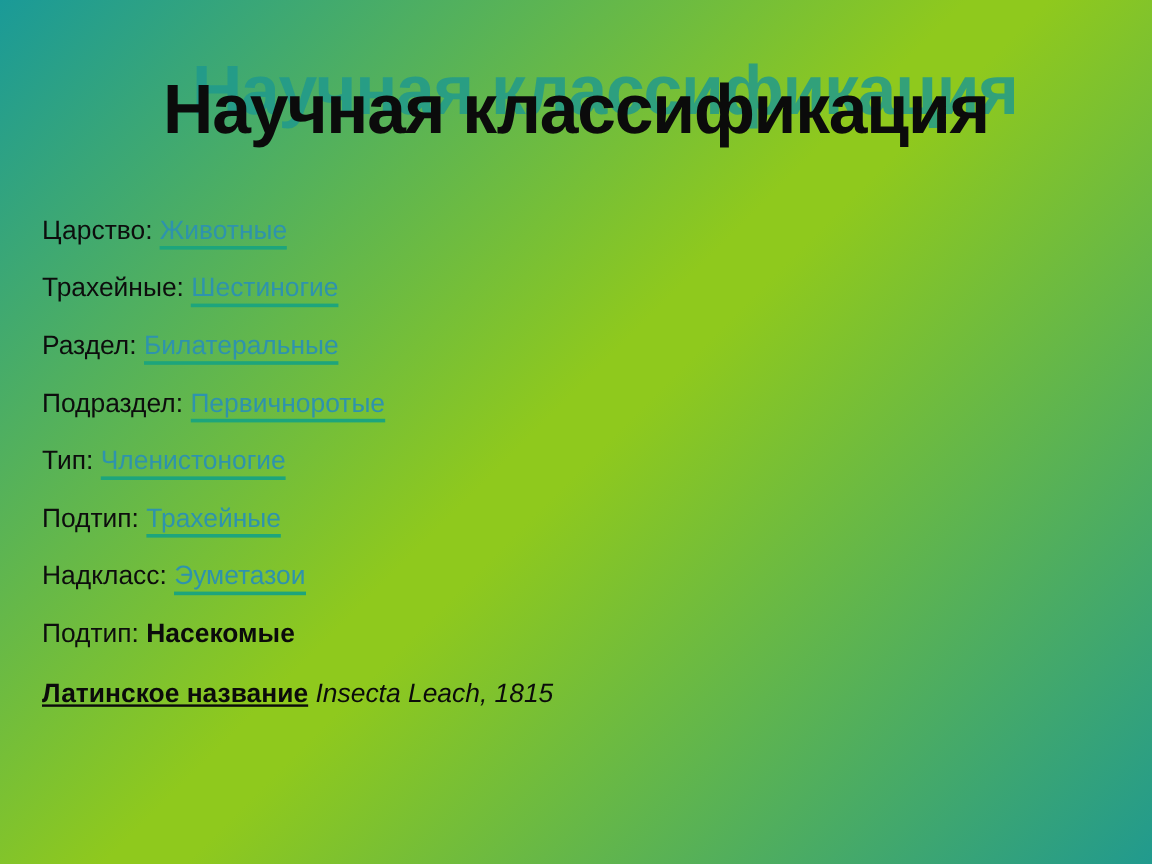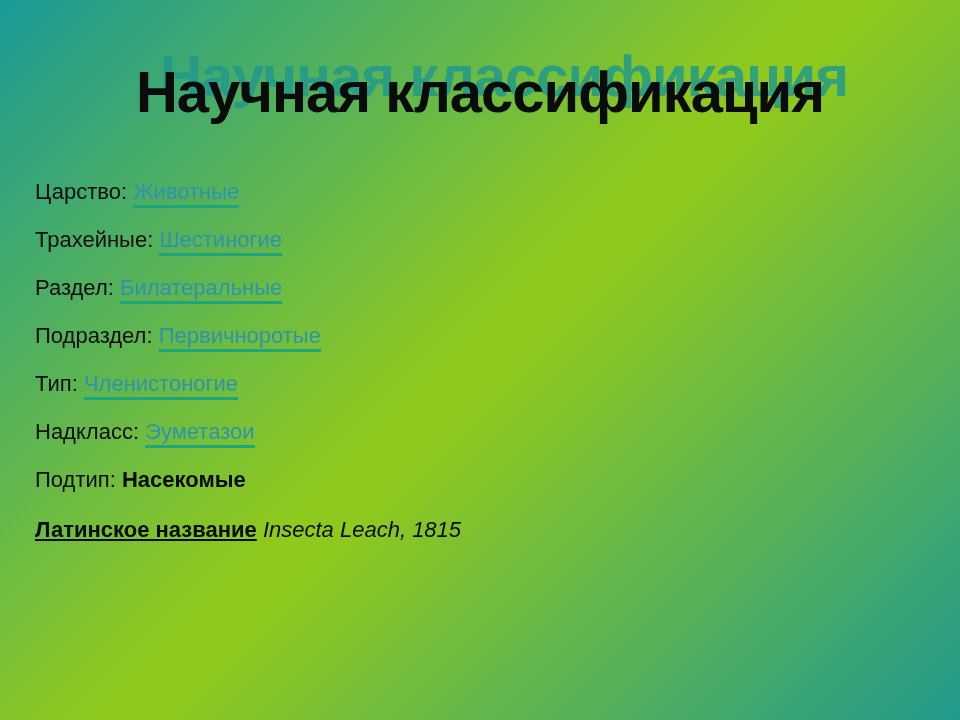--- a/index.html
+++ b/index.html
@@ -124,20 +124,25 @@
       <span> </span>
       <a class="link">Первичноротые</a>
     </div>
 
     <div class="row">
       <span class="label">Тип:</span>
       <span> </span>
       <a class="link">Членистоногие</a>
     </div>
 
+    <div class="row">
+      <span class="label">Подтип:</span>
+      <span> </span>
+      <a class="link">Трахейные</a>
+    </div>
 
     <div class="row">
       <span class="label">Надкласс:</span>
       <span> </span>
       <a class="link">Эуметазои</a>
     </div>
 
     <div class="row">
       <span class="label">Подтип:</span>
       <span> </span>

